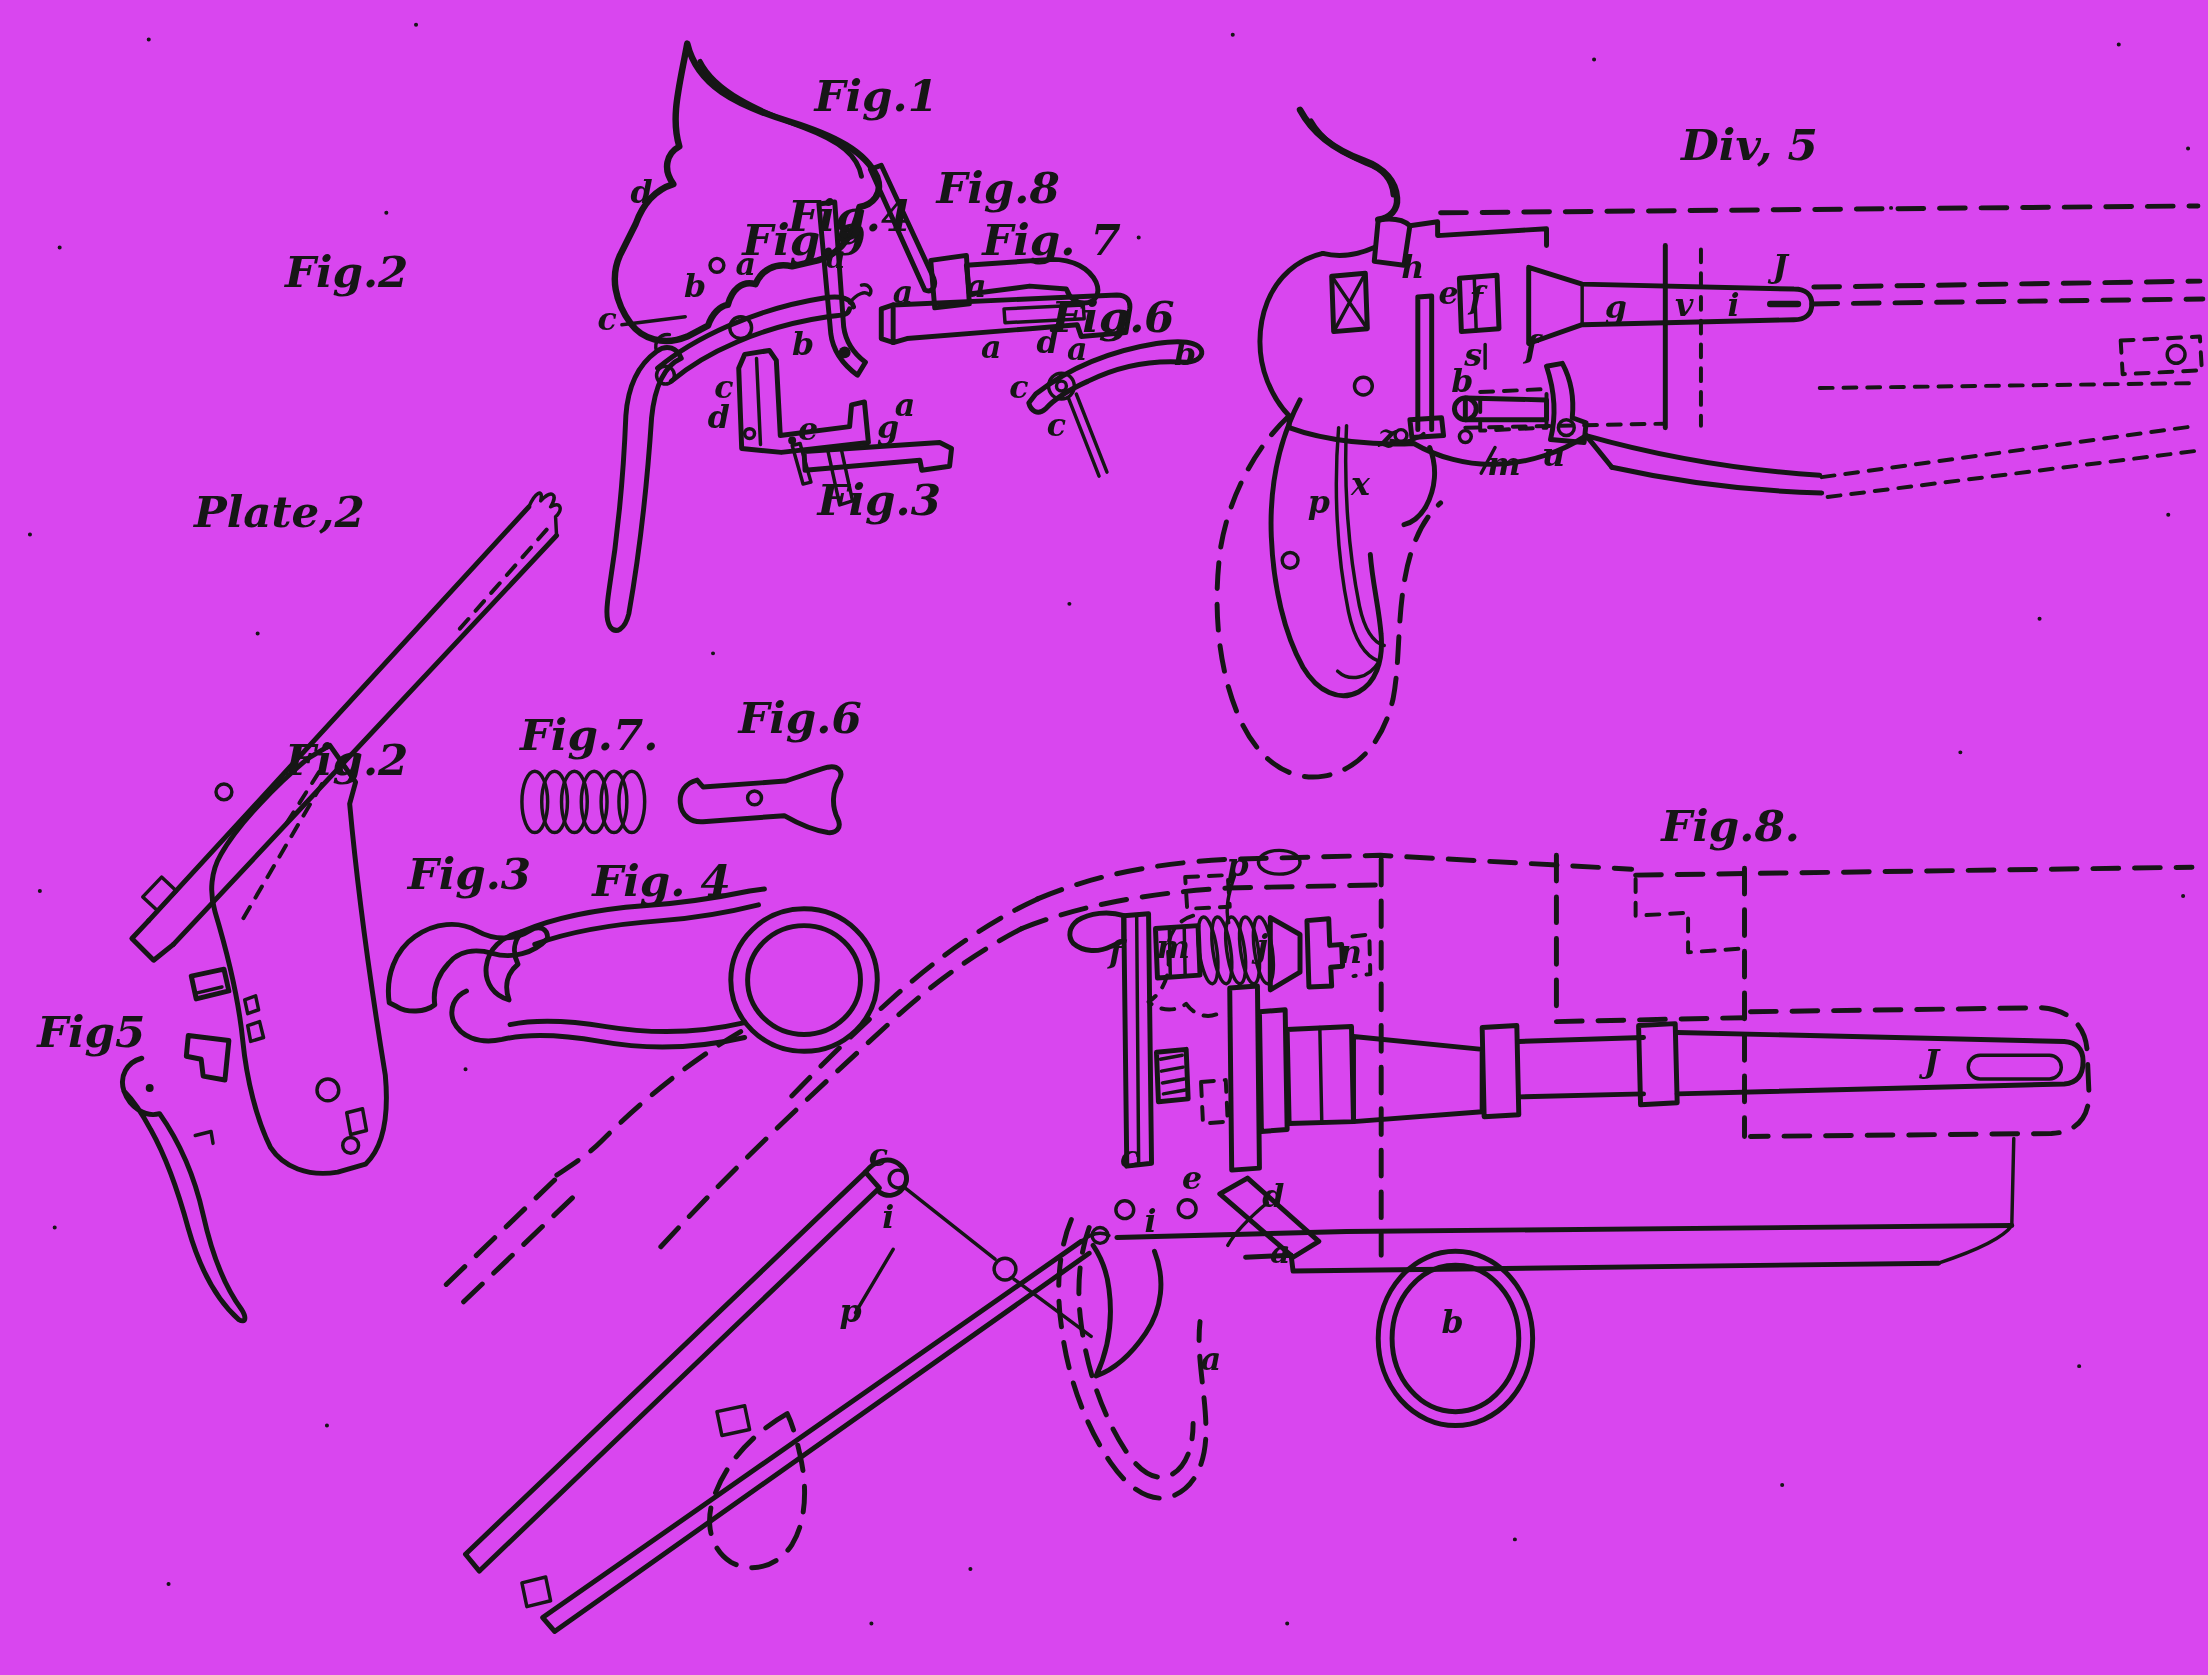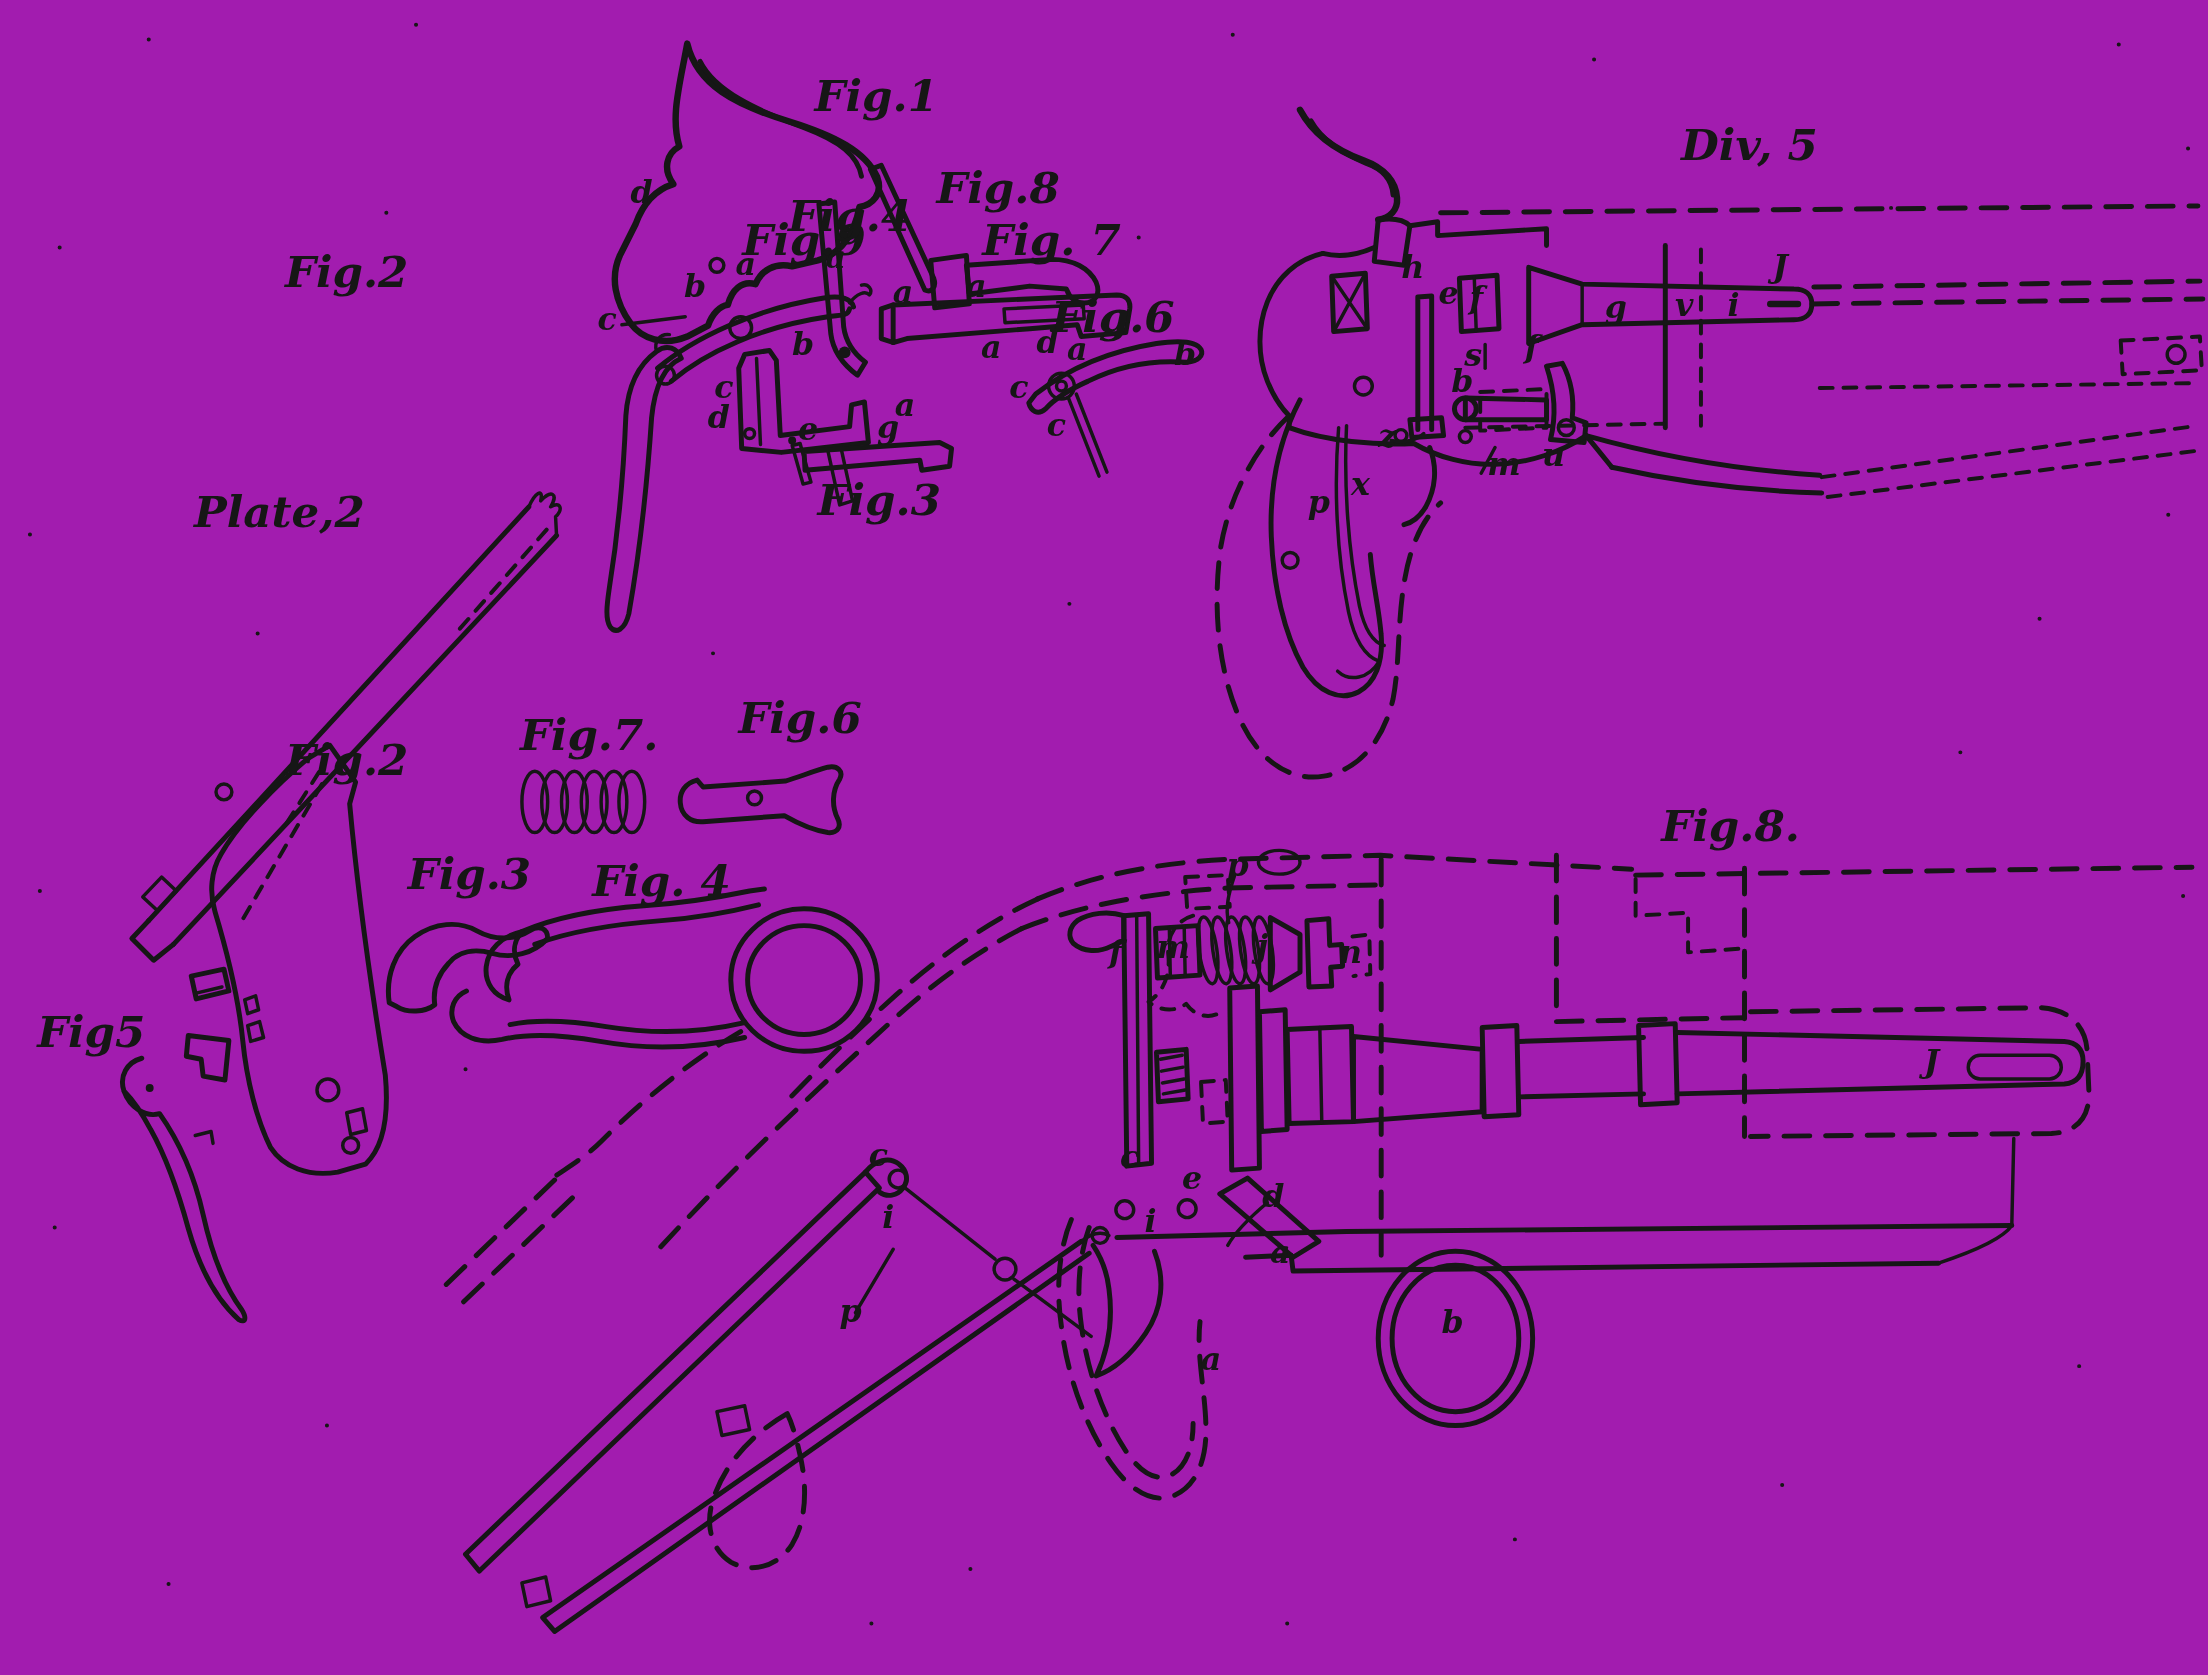--- a/index.html
+++ b/index.html
@@ -1,16 +1,16 @@
 <!DOCTYPE html>
 <html><head>
 <meta charset="utf-8">
 <style>
   html,body{margin:0;padding:0;background:#e8e8e4;}
-  .page{position:relative;width:2209px;height:1675px;background:#a21caf;overflow:hidden;}
+  .page{position:relative;width:2209px;height:1675px;background:#d946ef;overflow:hidden;}
   svg{position:absolute;left:0;top:0;}
   .ln{fill:none;stroke:#161616;stroke-width:5;stroke-linecap:round;stroke-linejoin:round;}
   .lw{stroke-width:6.5;}
   .tn{stroke-width:3.5;}
   .dsh{stroke-dasharray:26 16;}
   .dsh2{stroke-dasharray:13 11;stroke-width:4;}
   .fl{fill:#161616;stroke:none;}
   text{font-family:"DejaVu Serif",serif;font-style:italic;font-weight:700;fill:#161616;text-anchor:middle;}
   text.title{font-size:44px;}
   text.part{font-size:32px;}

